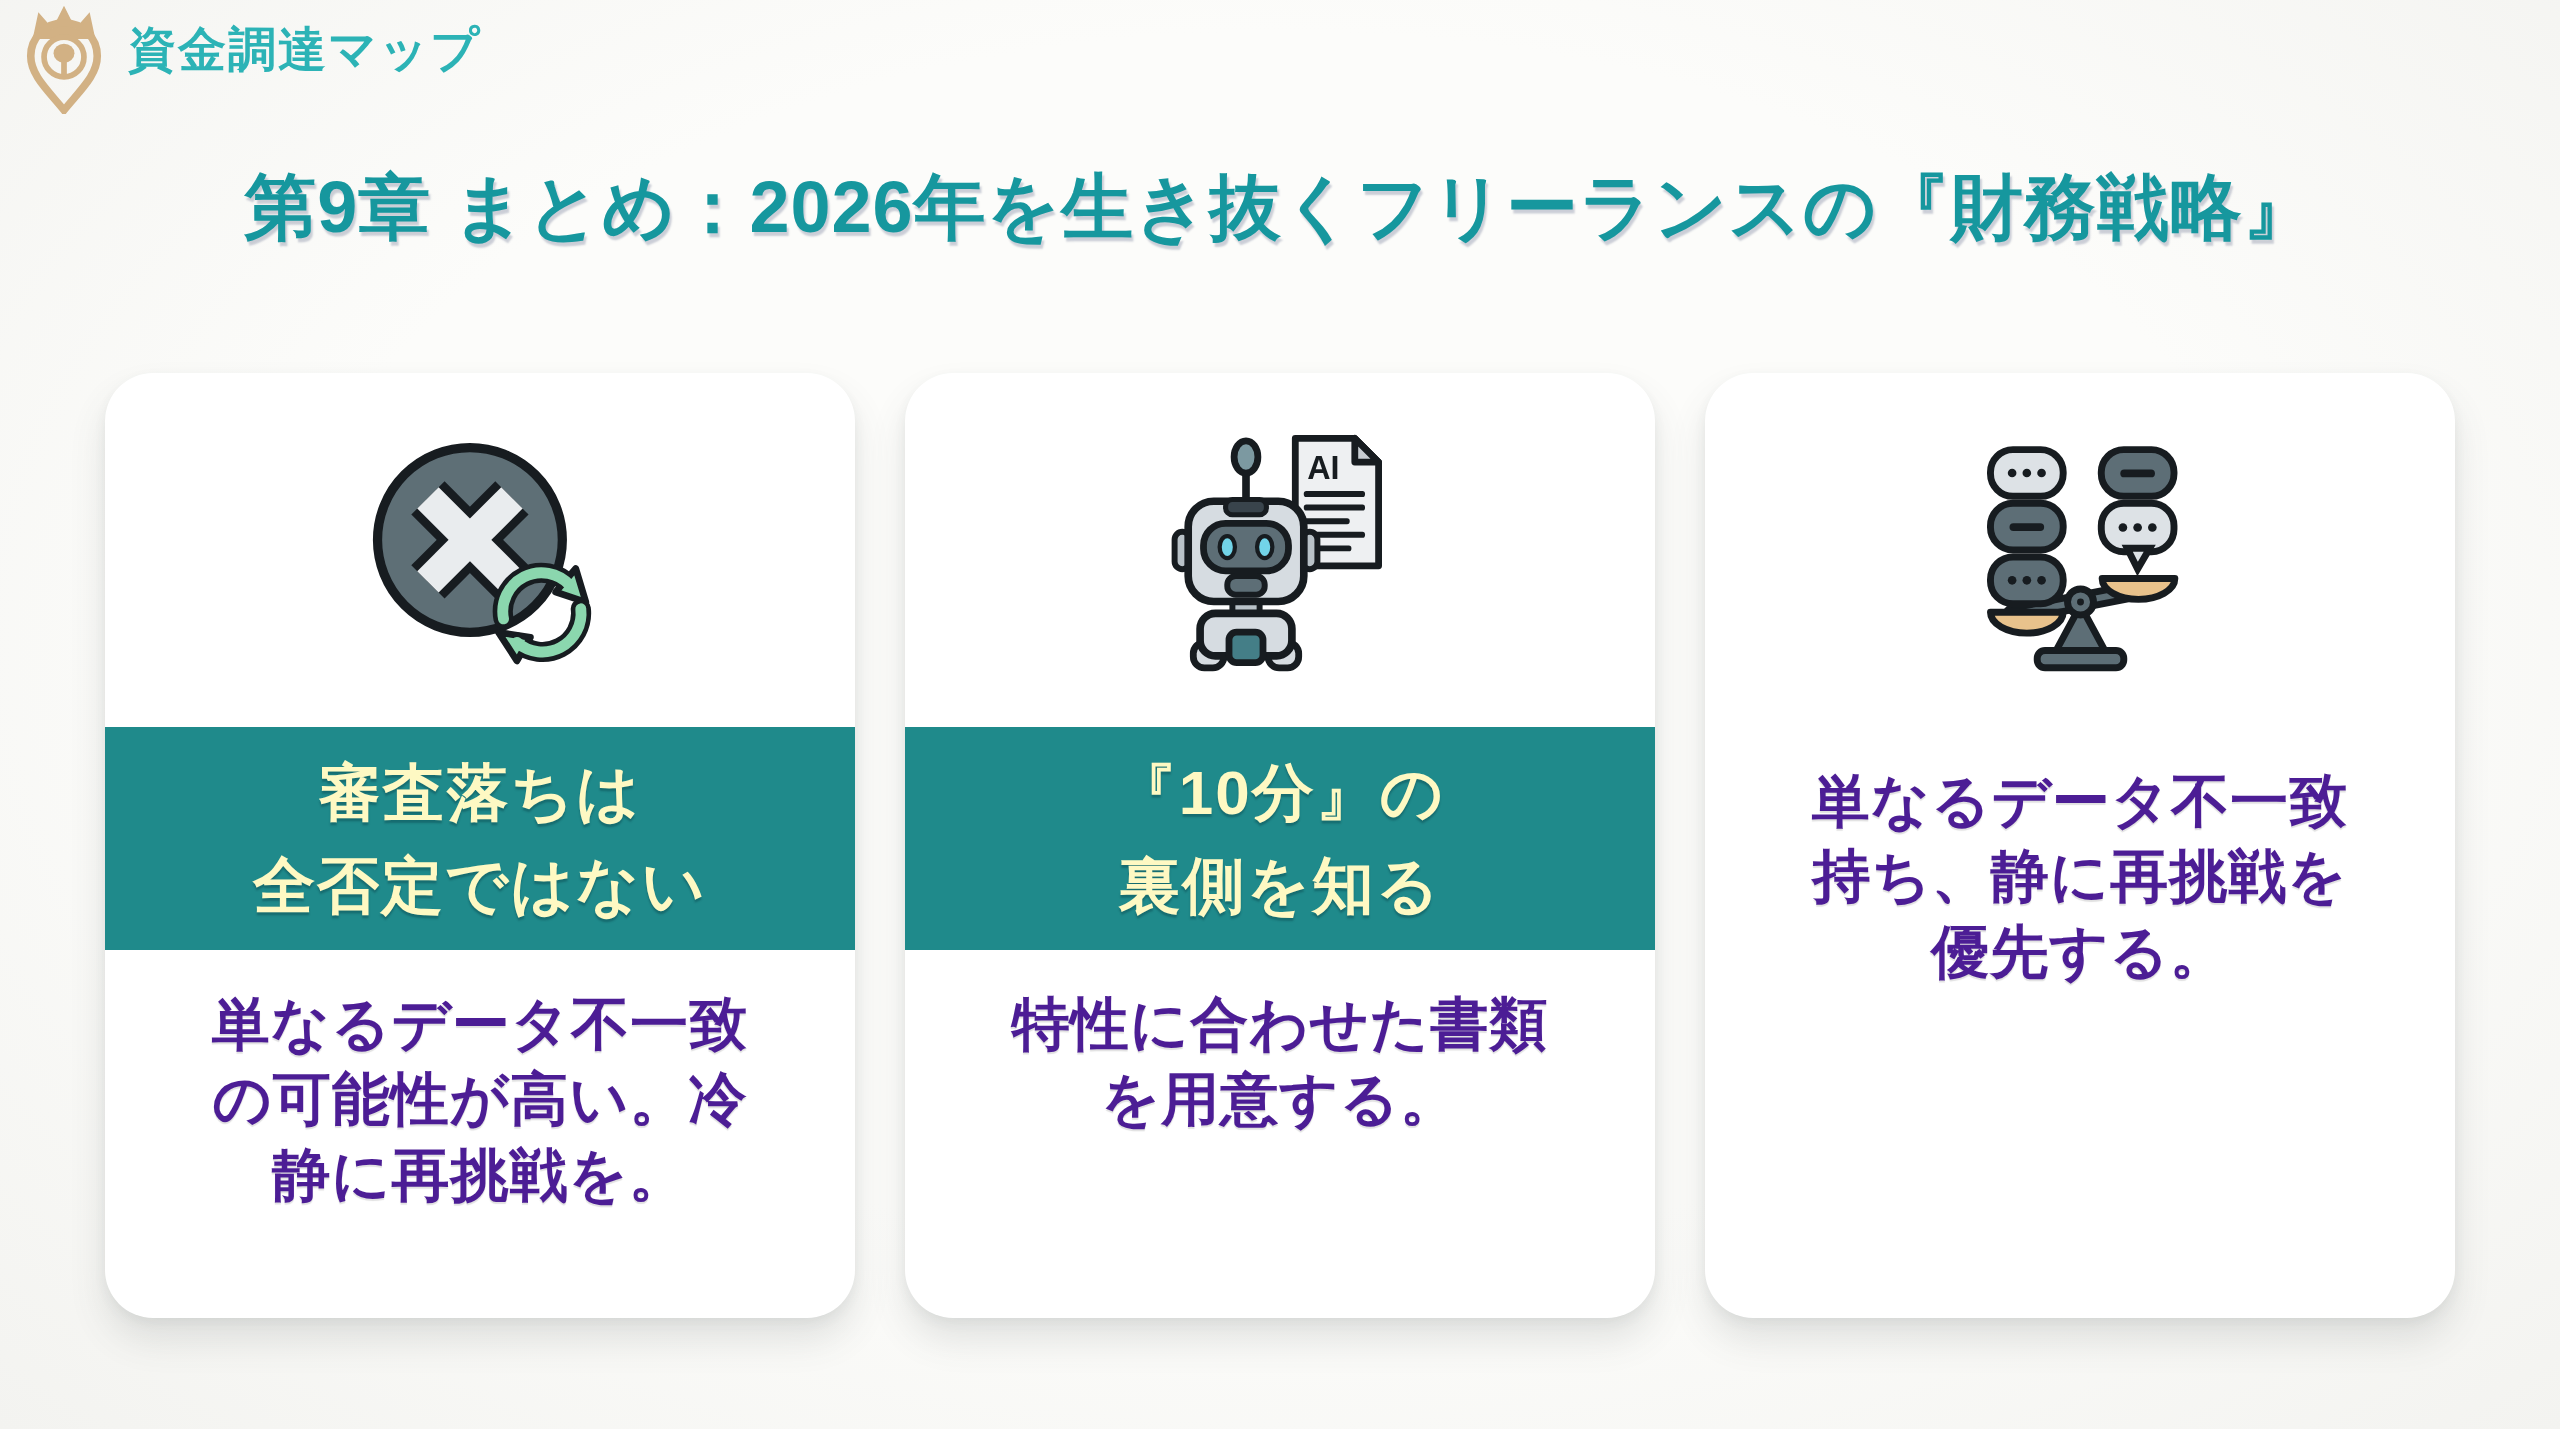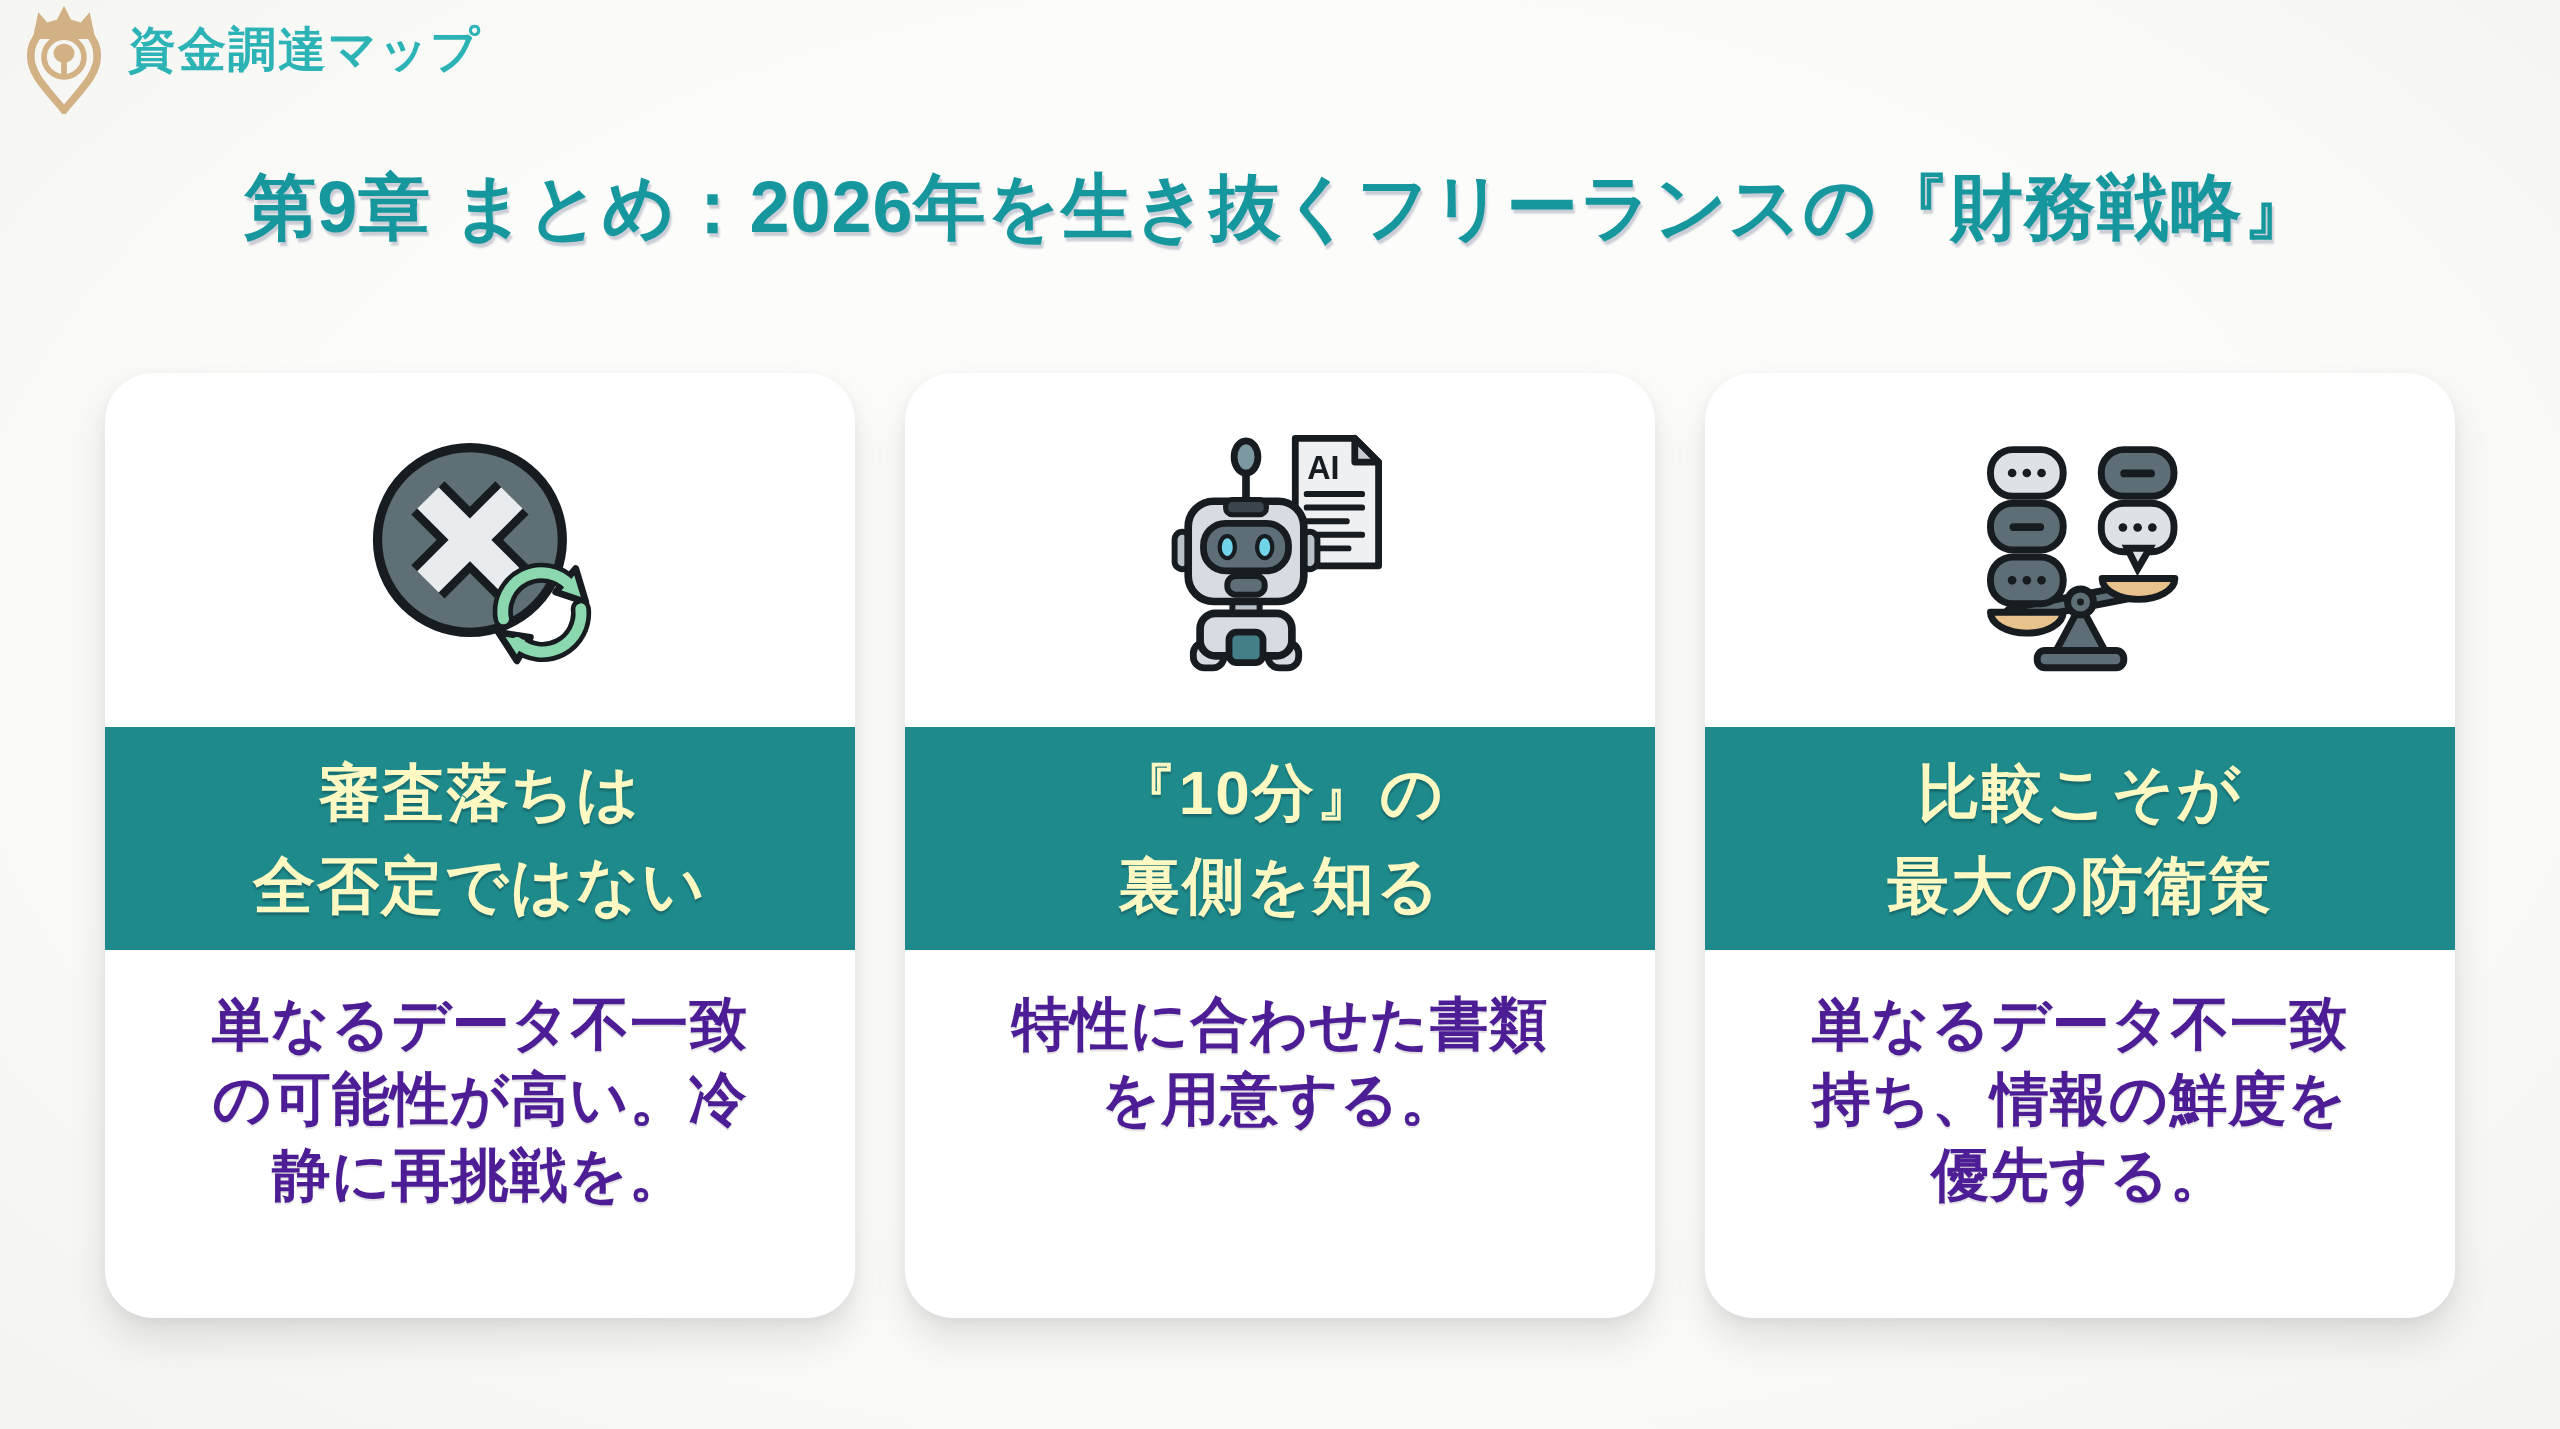--- a/index.html
+++ b/index.html
@@ -180,25 +180,21 @@
             <circle cx="81" cy="185" r="5"></circle>
               <circle cx="98" cy="185" r="5"></circle>
               <circle cx="115" cy="185" r="5"></circle>
             <rect x="206" y="57" width="40" height="9" rx="4.5"></rect>
             <circle cx="209" cy="124" r="5"></circle>
               <circle cx="226" cy="124" r="5"></circle>
               <circle cx="243" cy="124" r="5"></circle>
           </g>
         </svg>
       </div>
-      <div class="banner">
-        <span>比較こそが</span>
-        <span>最大の防衛策</span>
-      </div>
       <div class="card-body">
         <span>単なるデータ不一致</span>
-        <span>持ち、情報の鮮度を</span>
+        <span>持ち、静に再挑戦を</span>
         <span>優先する。</span>
       </div>
     </section>
 
   </div>
 </div>
 
 </body></html>

